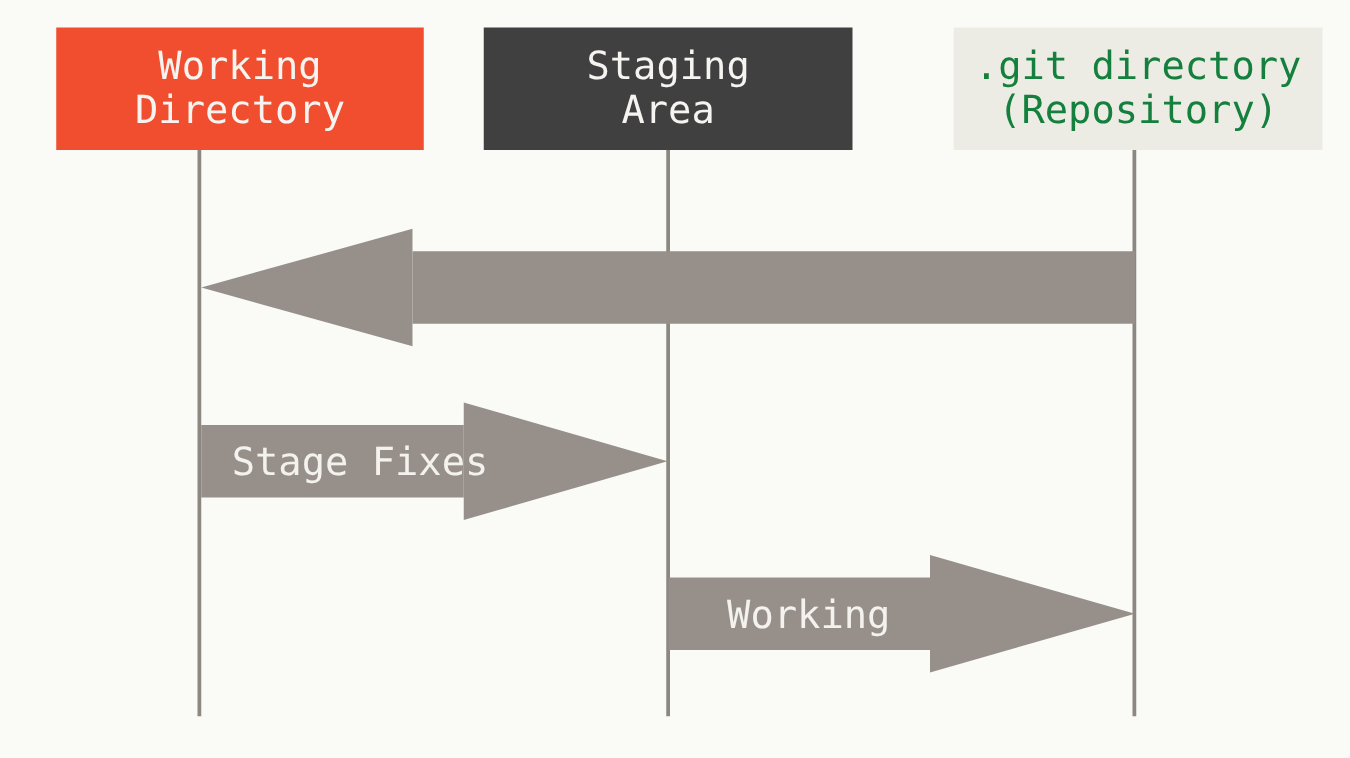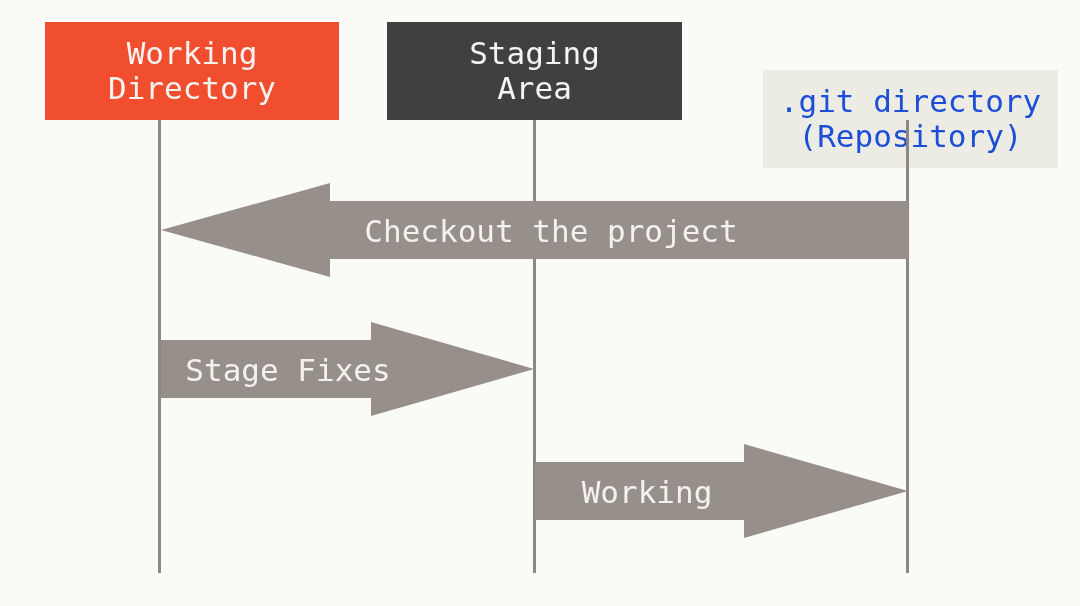--- a/index.html
+++ b/index.html
@@ -82,30 +82,29 @@
 <body>
 
 <div class="canvas">
 
   <div class="col-box box-working" style="background-color: rgb(240, 78, 46); color: rgb(246, 244, 241); margin-left: 32px;">Working
 Directory</div>
 
   <div class="col-box box-staging" style="background-color: #404040; color: rgb(246, 244, 241);">Staging
 Area</div>
 
-  <div class="col-box box-git" style="background-color: rgb(237, 236, 228); color: #1d4ed8; margin-top: 48px;">.git directory
+  <div class="col-box box-git" style="background-color: rgb(237, 236, 228); color: #15803d;">.git directory
 (Repository)</div>
 
   <div class="lifeline lifeline-working" style="background-color: rgb(140, 135, 128);"></div>
   <div class="lifeline lifeline-staging" style="background-color: rgb(140, 135, 128);"></div>
   <div class="lifeline lifeline-git" style="background-color: rgb(140, 135, 128);"></div>
 
   <div class="shaft shaft-checkout" style="background-color: rgb(151, 144, 138);"></div>
   <div class="head head-left head-checkout" style="border-right-color: rgb(151, 144, 138);"></div>
-  <div class="arrow-label label-checkout" style="color: rgb(244, 242, 238);">Checkout the project</div>
 
   <div class="shaft shaft-stage" style="background-color: rgb(151, 144, 138);"></div>
   <div class="head head-right head-stage" style="border-left-color: rgb(151, 144, 138);"></div>
   <div class="arrow-label label-stage" style="color: rgb(244, 242, 238); text-align: center;">Stage Fixes</div>
 
   <div class="shaft shaft-commit" style="background-color: rgb(151, 144, 138);"></div>
   <div class="head head-right head-commit" style="border-left-color: rgb(151, 144, 138);"></div>
   <div class="arrow-label label-commit" style="color: rgb(244, 242, 238);">Working</div>
 
 </div>

